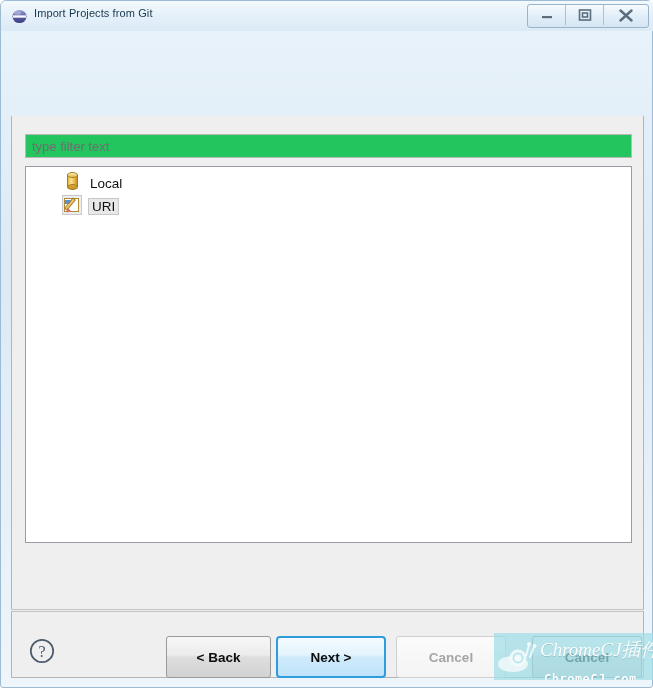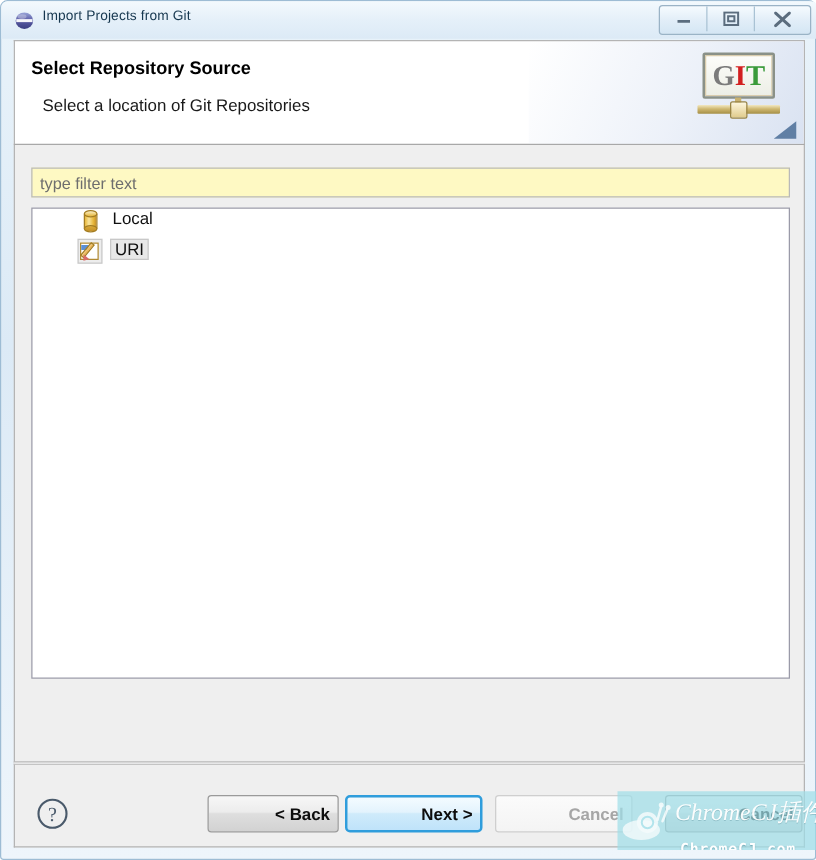--- a/index.html
+++ b/index.html
@@ -173,21 +173,21 @@
     background: #efefef;
     border-left: 1px solid #b4b4b4;
     border-right: 1px solid #b4b4b4;
   }
 
   .filter-input {
     position: absolute;
     left: 13px; top: 18px;
     width: 607px; height: 24px;
     box-sizing: border-box;
-    background: #fef9c3;
+    background: #22c55e;
     border: 1px solid #b9b9b9;
     font-family: "Liberation Sans", sans-serif;
     font-size: 13px;
     color: #555555;
     padding: 0 6px;
     outline: none;
   }
   .filter-input::placeholder { color: #6e6e6e; opacity: 1; }
 
   .tree-panel {
@@ -196,21 +196,21 @@
     width: 607px; height: 377px;
     box-sizing: border-box;
     background: #ffffff;
     border: 1px solid #9a9aa8;
     overflow: hidden;
   }
   .tree-item {
     position: relative;
     height: 24px;
     display: flex;
-    align-items: flex-start;
+    align-items: flex-end;
     padding-left: 36px;
     box-sizing: border-box;
     font-size: 13.5px;
     color: #101010;
   }
   .tree-item .tlabel { margin-left: 8px; }
   .tree-item.selected .tlabel {
     background: #e8e8e8;
     border: 1px solid #c8c8c8;
     padding: 0 3px;
@@ -307,31 +307,30 @@
   .help-btn {
     position: absolute;
     left: 28px; top: 637px;
     width: 26px; height: 26px;
     cursor: pointer;
   }
 
   .btn {
     position: absolute;
     top: 635px;
-    height: 30px;
+    height: 42px;
     box-sizing: border-box;
     font-family: "Liberation Sans", sans-serif;
     font-size: 13.5px;
     font-weight: bold;
     color: #0d0d0d;
     background: linear-gradient(to bottom, #f7f7f7 0%, #ececec 45%, #dedede 50%, #d2d2d2 100%);
     border: 1px solid #9a9a9a;
     border-radius: 3px;
     cursor: pointer;
-    text-align: right;
   }
   .btn-back  { left: 165px; width: 105px; }
   .btn-next  {
     left: 275px; width: 110px;
     background: linear-gradient(to bottom, #f4fbff 0%, #e3f3fd 45%, #cfebfb 50%, #bfe3fa 100%);
     border: 2px solid #2f9ddc;
     border-radius: 4px;
   }
   .btn-finish {
     left: 395px; width: 110px;
@@ -411,38 +410,20 @@
         </svg>
       </div>
       <div class="wc">
         <svg width="16" height="13" viewBox="0 0 16 13">
           <path d="M2.5 1.5 L13.5 11.5 M13.5 1.5 L2.5 11.5" stroke="#5b6d7e" stroke-width="2.4" fill="none" stroke-linecap="round"></path>
         </svg>
       </div>
     </div>
   </div>
 
-  <div class="header">
-    <div class="header-sheen"></div>
-    <div class="header-title">Select Repository Source</div>
-    <div class="header-sub">Select a location of Git Repositories</div>
-
-    <div class="git-logo">
-      <div class="git-plate">
-        <span class="git-g">G</span>
-          <span class="git-i">I</span>
-          <span class="git-t">T</span>
-      </div>
-      <div class="git-stem"></div>
-      <div class="git-bar"></div>
-      <div class="git-knob"></div>
-    </div>
-
-    <div class="corner-tri"></div>
-  </div>
 
   <div class="body-area">
 
     <input class="filter-input" type="text" placeholder="type filter text" style="">
 
     <div class="tree-panel">
 
       <div class="tree-item">
         <span class="ticon-wrap">
           <span class="icon-db">

